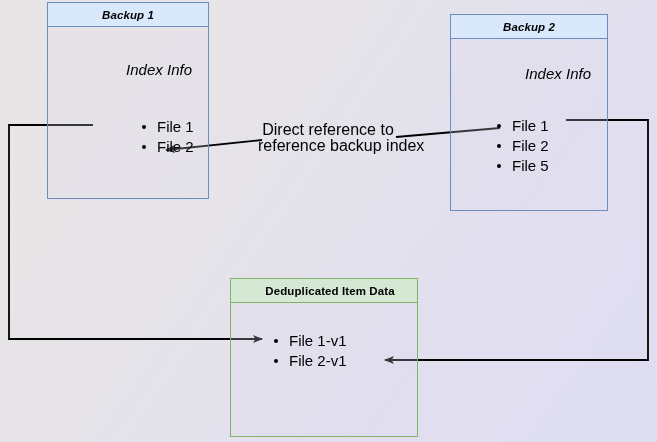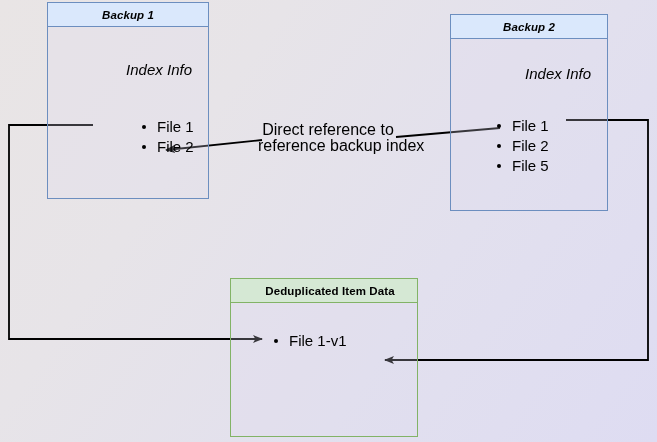--- a/index.html
+++ b/index.html
@@ -160,20 +160,21 @@
       <li>File 5</li>
     </ul>
   </div>
 
   <div class="box box-green" style="left:230px; top:278px; width:188px; height:159px;">
     <div class="box-header hdr-green">
       <span>Deduplicated Item Data</span>
     </div>
     <ul class="blist" style="left:41px; top:52px;">
       <li>File 1-v1</li>
+      <li>File 2-v1</li>
     </ul>
   </div>
 
   <div class="edge-label" style="left:258px; top:122px; width:140px;">
     <div>Direct reference to</div>
     <div>reference backup index</div>
   </div>
 
 </div>
 

